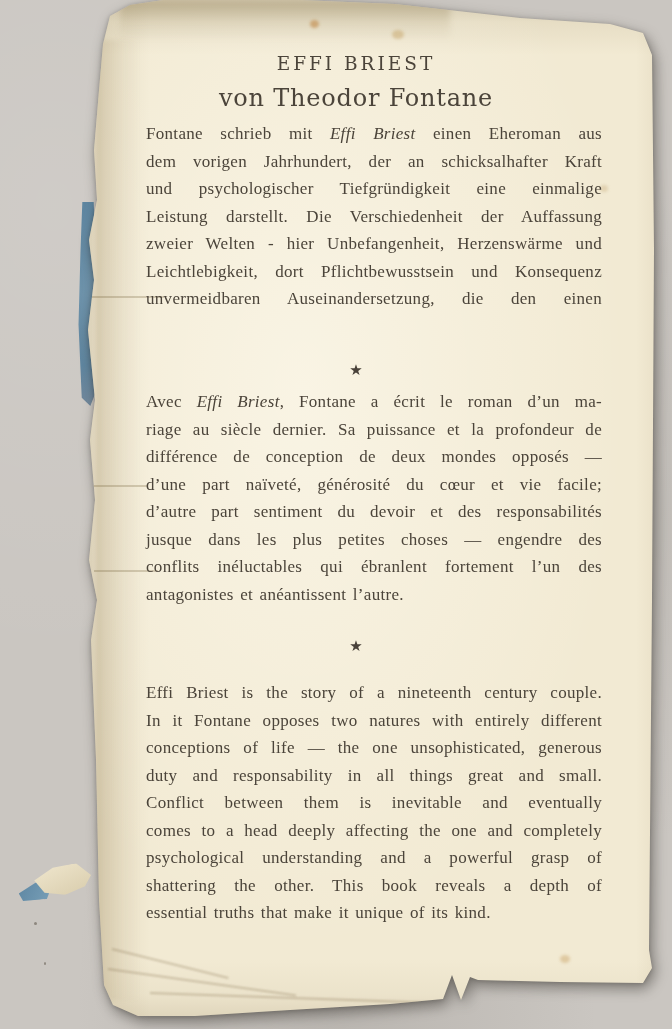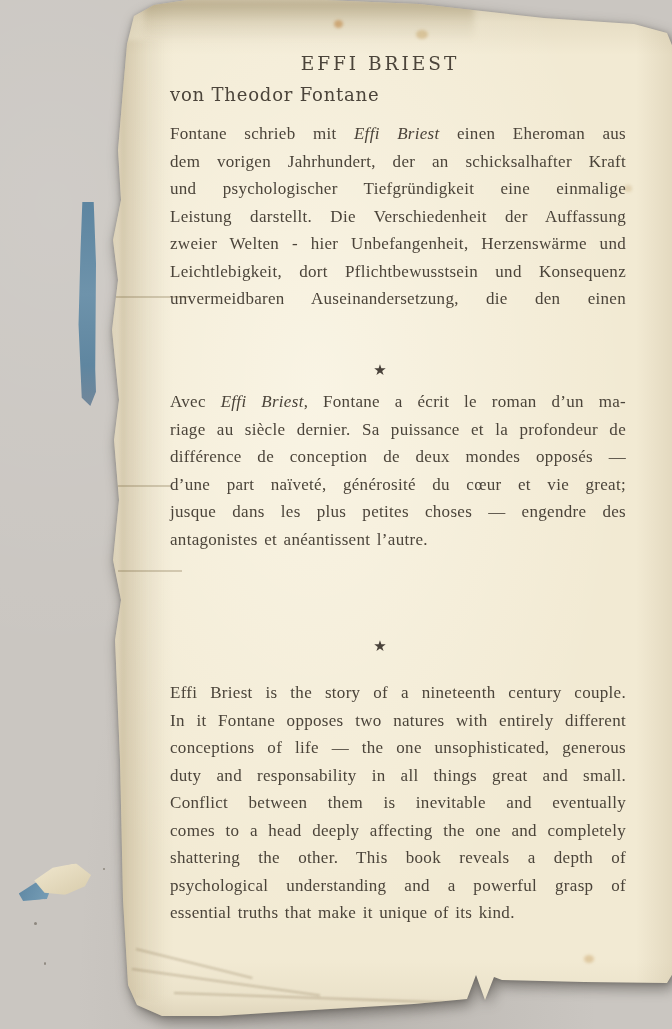--- a/index.html
+++ b/index.html
@@ -45,21 +45,20 @@
       linear-gradient(0deg, rgba(128,108,68,0.22) 0px, rgba(128,108,68,0.06) 34px, rgba(128,108,68,0) 70px);
     clip-path: polygon(
       103px 44px, 110px 16px, 130px 5px, 163px 0px, 300px 0px, 395px 4px,
       520px 18px, 610px 24px, 643px 33px, 652px 55px, 654px 250px, 652px 600px,
       649px 950px, 652px 968px, 643px 983px, 560px 982px, 478px 980px, 470px 977px,
       461px 1000px, 452px 975px, 443px 999px, 390px 1004px, 290px 1010px,
       195px 1016px, 138px 1016px, 113px 1005px, 104px 985px, 99px 900px,
       96px 760px, 91px 640px, 97px 600px, 89px 560px, 95px 500px, 90px 440px,
       95px 400px, 88px 330px, 94px 280px, 89px 240px, 97px 200px, 94px 150px, 99px 90px
     );
-    margin-left: 24px;
   }
   .torn-band {
     position: absolute; left: 120px; top: 0; width: 330px; height: 40px;
     background: linear-gradient(180deg, rgba(146,128,86,0.40), rgba(146,128,86,0.12) 60%, transparent);
     filter: blur(3px);
   }
   .edge-band-left {
     position: absolute; left: 96px; top: 40px; width: 44px; height: 960px;
     background: linear-gradient(90deg, rgba(150,128,84,0.20), rgba(150,128,84,0.05) 60%, transparent);
     filter: blur(2px);
@@ -72,21 +71,21 @@
   .stain { position: absolute; border-radius: 50%; filter: blur(1.5px); }
 
   
   .text-layer { position: absolute; inset: 0; color: #4b443a; }
   .page-title {
     position: absolute; left: 146px; top: 53px; width: 420px;
     text-align: center; font-size: 18.5px; letter-spacing: 3px; font-weight: 500;
   }
   .page-subtitle {
     position: absolute; left: 146px; top: 84px; width: 420px;
-    text-align: left; font-size: 18px; letter-spacing: 0.8px;
+    text-align: center; font-size: 24px; letter-spacing: 0.8px;
   }
   .para {
     position: absolute; left: 146px; width: 456px;
     font-size: 17px; line-height: 27.5px;
     letter-spacing: 0.3px; word-spacing: 2px; font-family: Liberation Serif, serif;
   }
   .para-de { top: 120px; }
   .para-fr { top: 388px; }
   .para-en { top: 679px; }
   .tline { text-align: justify; text-align-last: justify; white-space: nowrap; }
@@ -155,36 +154,38 @@
           <div class="tline"><span>Leichtlebigkeit, dort Pflichtbewusstsein und Konsequenz</span></div>
           <div class="tline"><span>unvermeidbaren Auseinandersetzung, die den einen</span></div>
         </div>
 
       <div class="star-sep star-1">★</div>
 
       <div class="para para-fr">
           <div class="tline"><span>Avec </span><i>Effi Briest</i><span>, Fontane a écrit le roman d’un ma-</span></div>
           <div class="tline"><span>riage au siècle dernier. Sa puissance et la profondeur de</span></div>
           <div class="tline"><span>différence de conception de deux mondes opposés —</span></div>
-          <div class="tline"><span>d’une part naïveté, générosité du cœur et vie great;</span></div>
+          <div class="tline"><span>d’une part naïveté, générosité du cœur et vie facile;</span></div>
+          <div class="tline"><span>d’autre part sentiment du devoir et des responsabilités</span></div>
           <div class="tline"><span>jusque dans les plus petites choses — engendre des</span></div>
+          <div class="tline"><span>conflits inéluctables qui ébranlent fortement l’un des</span></div>
           <div class="tline last"><span>antagonistes et anéantissent l’autre.</span></div>
         </div>
 
       <div class="star-sep star-2">★</div>
 
       <div class="para para-en">
           <div class="tline"><span>Effi Briest is the story of a nineteenth century couple.</span></div>
           <div class="tline"><span>In it Fontane opposes two natures with entirely different</span></div>
           <div class="tline"><span>conceptions of life — the one unsophisticated, generous</span></div>
           <div class="tline"><span>duty and responsability in all things great and small.</span></div>
           <div class="tline"><span>Conflict between them is inevitable and eventually</span></div>
           <div class="tline"><span>comes to a head deeply affecting the one and completely</span></div>
+          <div class="tline"><span>psychological understanding and a powerful grasp of</span></div>
           <div class="tline"><span>shattering the other.  This book reveals a depth of</span></div>
-          <div class="tline"><span>psychological understanding and a powerful grasp of</span></div>
           <div class="tline last"><span>essential truths that make it unique of its kind.</span></div>
         </div>
     </div>
   </div>
 </div>
 
 <div class="scrap">
   <div class="scrap-blue"></div>
   <div class="scrap-paper"></div>
 </div>

